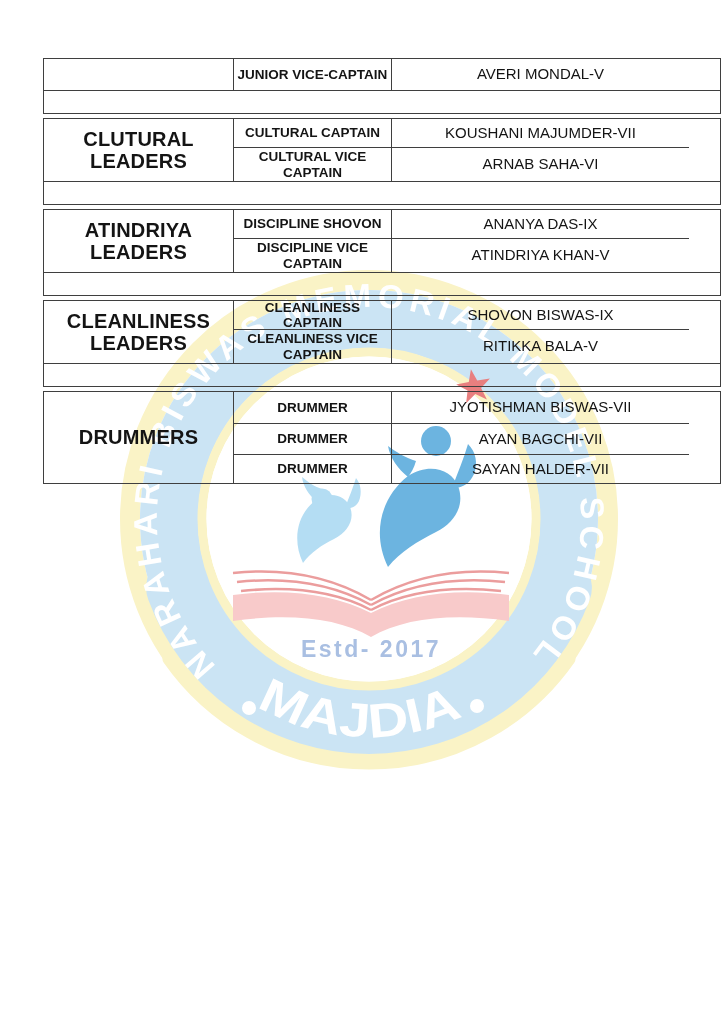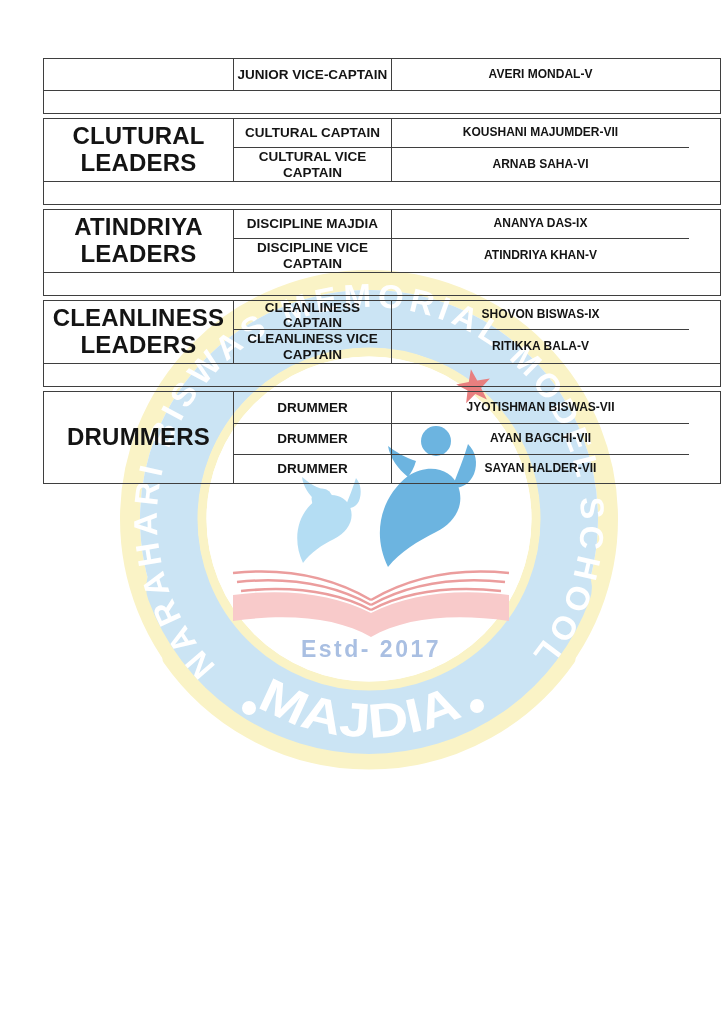--- a/index.html
+++ b/index.html
@@ -12,23 +12,23 @@
   #roster { position:absolute; left:43px; top:58px; width:678px; }
   .sec {
     display:grid; grid-template-columns:189px 158px 298px;
     border:1.5px solid #3f3f3f; background:transparent;
   }
   .cell {
     display:flex; align-items:center; justify-content:center;
     text-align:center; white-space:pre-line; color:#141414;
     padding:1px 3px; line-height:1.12;
   }
-  .gcell { grid-column:1; font-size:24px; font-weight:bold; letter-spacing:0.2px; }
+  .gcell { grid-column:1; font-size:20px; font-weight:bold; letter-spacing:0.2px; }
   .rcell { grid-column:2; border-left:1.5px solid #3f3f3f; font-size:13.5px; font-weight:bold; }
-  .ncell { grid-column:3; border-left:1.5px solid #3f3f3f; font-size:12px; font-weight:bold; }
+  .ncell { grid-column:3; border-left:1.5px solid #3f3f3f; font-size:15px; font-weight:normal; }
   .bt { border-top:1.5px solid #3f3f3f; }
   .spacer { border:1.5px solid #3f3f3f; border-top:none; height:23px; background:transparent; }
   .gap { height:4px; }
   .arc-top-text { font-family:"Liberation Sans", sans-serif; font-weight:bold; font-size:33px; }
   .arc-bot-text { font-family:"Liberation Sans", sans-serif; font-weight:bold; font-size:48px; }
   .estd-text { font-family:"Liberation Sans", sans-serif; font-weight:bold; font-size:23px; letter-spacing:2.5px; }
 </style>
 </head>
 <body>
 
@@ -107,21 +107,21 @@
       <div class="cell rcell" style="grid-row:1;">CULTURAL CAPTAIN</div>
       <div class="cell rcell bt" style="grid-row:2;">CULTURAL VICE
 CAPTAIN</div>
       <div class="cell ncell bt" style="grid-row:2;">ARNAB SAHA-VI</div>
     </div>
     <div class="spacer"></div>
     <div class="gap"></div>
 
     <div class="sec" style="grid-template-rows:28px 34px;">
       <div class="cell gcell" style="grid-row:1 / span 2;">ATINDRIYA LEADERS</div>
-      <div class="cell rcell" style="grid-row:1;">DISCIPLINE MAJDIA</div>
+      <div class="cell rcell" style="grid-row:1;">DISCIPLINE SHOVON</div>
       <div class="cell ncell" style="grid-row:1;">ANANYA DAS-IX</div>
       <div class="cell rcell bt" style="grid-row:2;">DISCIPLINE VICE
 CAPTAIN</div>
       <div class="cell ncell bt" style="grid-row:2;">ATINDRIYA KHAN-V</div>
     </div>
     <div class="spacer"></div>
     <div class="gap"></div>
 
     <div class="sec" style="grid-template-rows:28px 34px;">
       <div class="cell gcell" style="grid-row:1 / span 2;">CLEANLINESS

